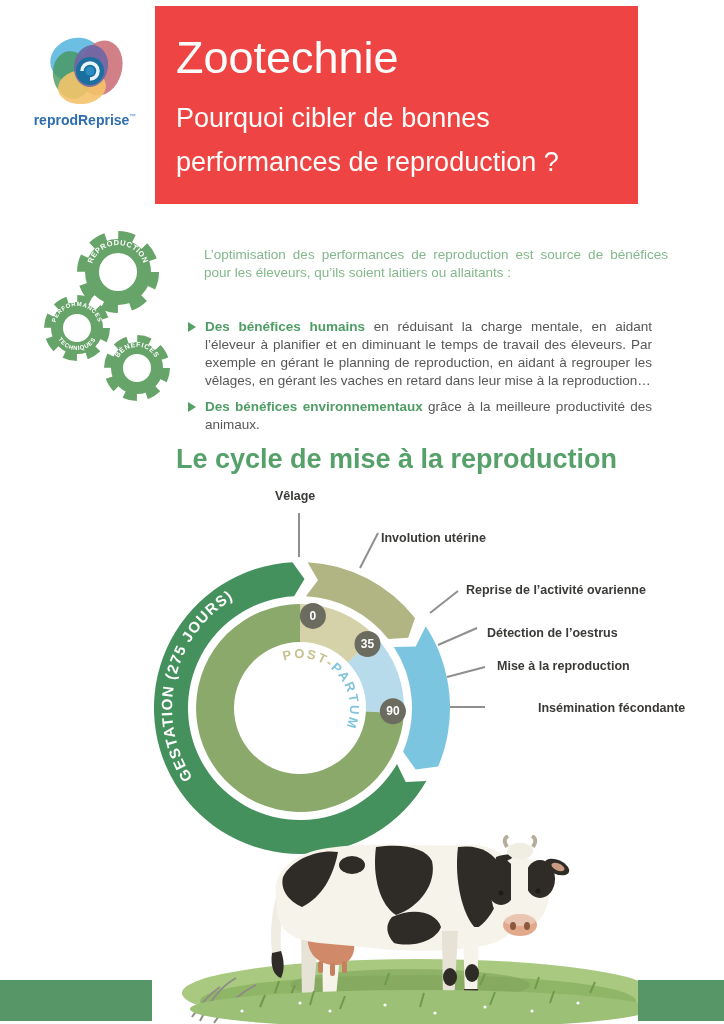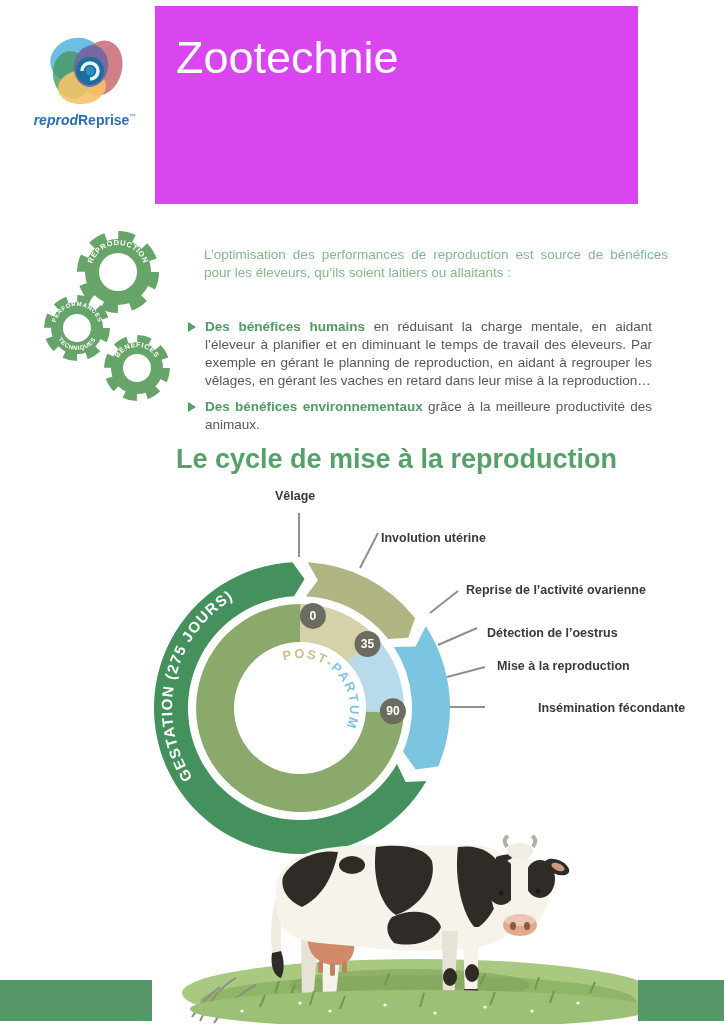--- a/index.html
+++ b/index.html
@@ -1,29 +1,29 @@
 <!DOCTYPE html>
 <html><head>
 <meta charset="utf-8">
 <style>
   html,body{margin:0;padding:0;background:#ffffff;}
   #page{position:relative;width:724px;height:1024px;background:#ffffff;overflow:hidden;
         font-family:"Liberation Sans",sans-serif;}
   
   .header-panel{position:absolute;left:155px;top:6px;width:483px;height:198px;
-        background:#d946ef;color:#fbfdfb;}
+        background:#ef4444;color:#fbfdfb;}
   .header-title{position:absolute;left:21px;top:26px;font-size:45px;font-weight:400;letter-spacing:0;}
   .header-subtitle{position:absolute;left:21px;top:90px;font-size:27px;font-weight:400;
         line-height:44px;white-space:pre-line;}
   
   .logo-box{position:absolute;left:30px;top:30px;width:110px;height:110px;}
   .logo-mark{position:absolute;left:8px;top:0;}
   .logo-text{position:absolute;left:0;top:82px;width:110px;text-align:center;
         font-size:14px;color:#2d6db0;font-weight:700;}
-  .logo-text .reg{font-weight:600;font-style:italic;}
+  .logo-text .reg{font-weight:600;}
   .logo-text .tm{font-size:7px;vertical-align:super;color:#6a9bd8;}
   
   .gears-svg{position:absolute;left:38px;top:230px;}
   .gear-fill{stroke:#67a46a;fill:none;}
   .gear-text{fill:#ffffff;font-weight:700;letter-spacing:0.6px;}
   
   .intro-text{position:absolute;left:188px;top:230px;width:464px;margin:16px;
         font-size:13.5px;line-height:18px;color:#84b88c;text-align:justify;}
   .benefit{position:absolute;left:188px;width:464px;margin:0;padding-left:17px;
         box-sizing:border-box;font-size:13.5px;line-height:18px;color:#575756;text-align:justify;}
@@ -65,20 +65,22 @@
       <path d="M44 41 a8 8 0 1 1 8 8" stroke="#e8f4fa" stroke-width="3.5" fill="none"></path>
       <circle cx="52" cy="41" r="4.5" fill="#2b8cc0"></circle>
     </svg>
     <div class="logo-text">
       <span class="reg">reprod</span><span>Reprise</span><span class="tm">™</span>
     </div>
   </div>
 
   <div class="header-panel">
     <div class="header-title">Zootechnie</div>
+    <div class="header-subtitle">Pourquoi cibler de bonnes
+performances de reproduction ?</div>
   </div>
 
   <svg class="gears-svg" width="140" height="190" viewBox="0 0 140 190">
     <defs>
       <path id="gp1" d="M60.9 61.1 A27 27 0 1 1 99.1 61.1"></path>
       <path id="gp2a" d="M21 110.6 A22 22 0 1 1 57 110.6"></path>
       <path id="gp2b" d="M19.9 109 A22 22 0 0 0 58.1 109"></path>
       <path id="gp3" d="M79.3 145.2 A21 21 0 1 1 118.7 145.2"></path>
     </defs>
     <g>

